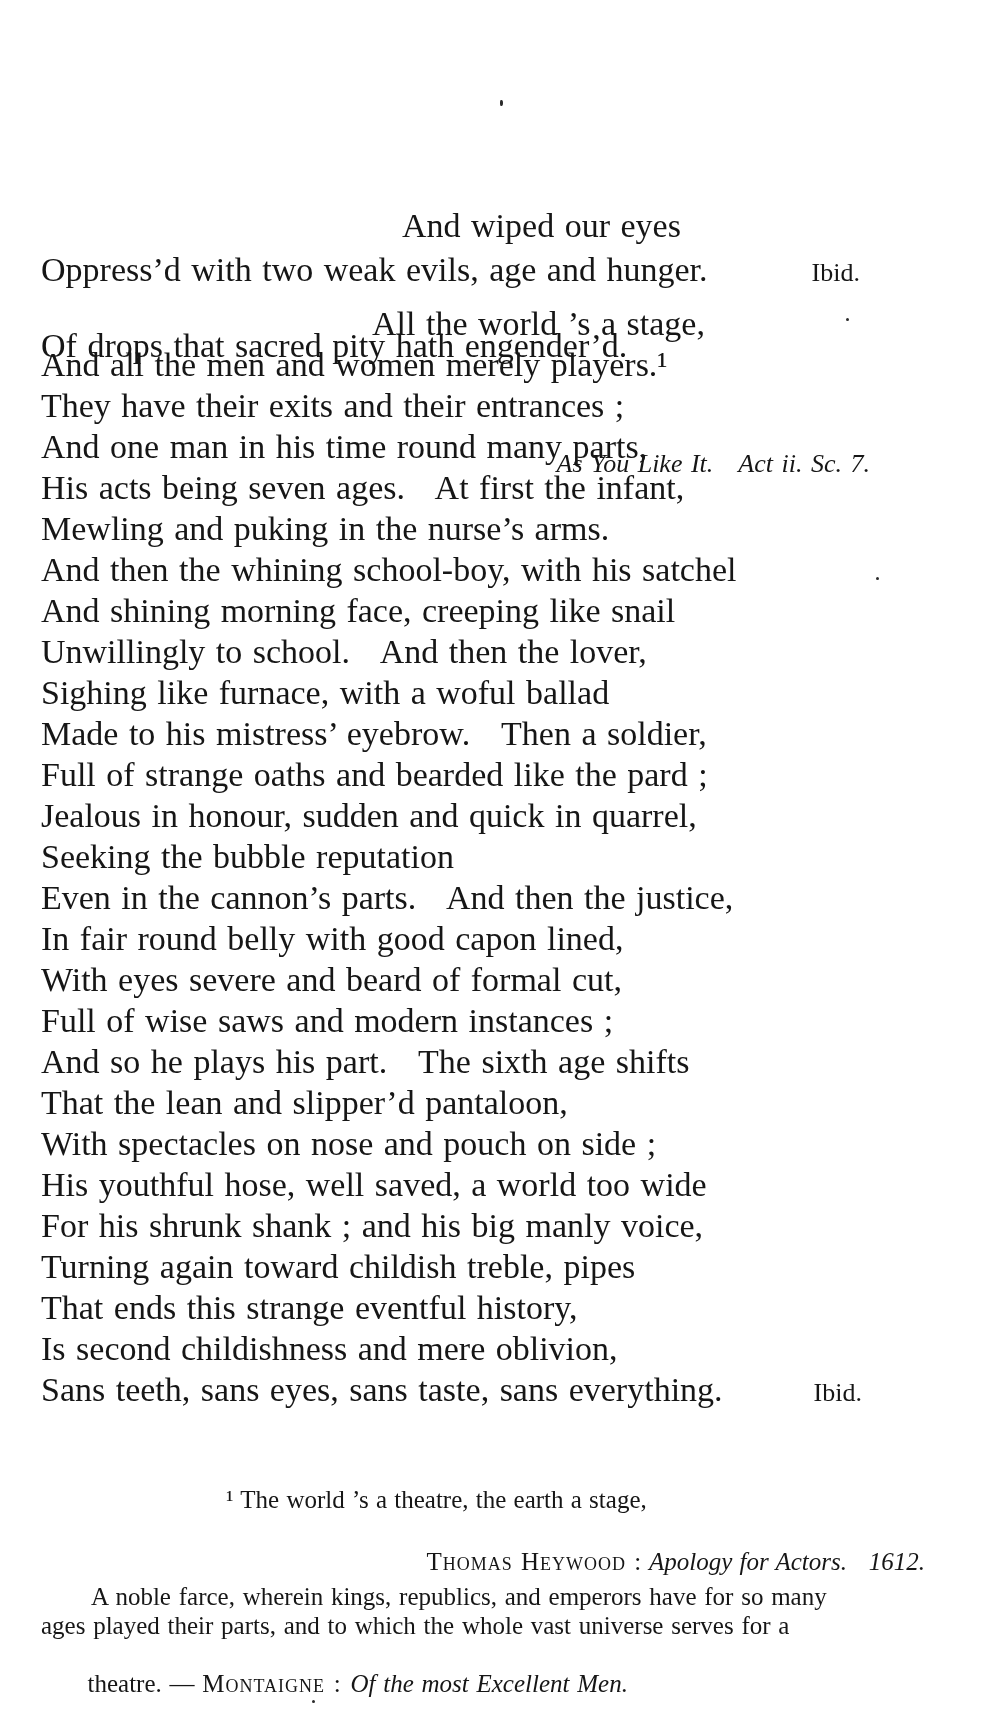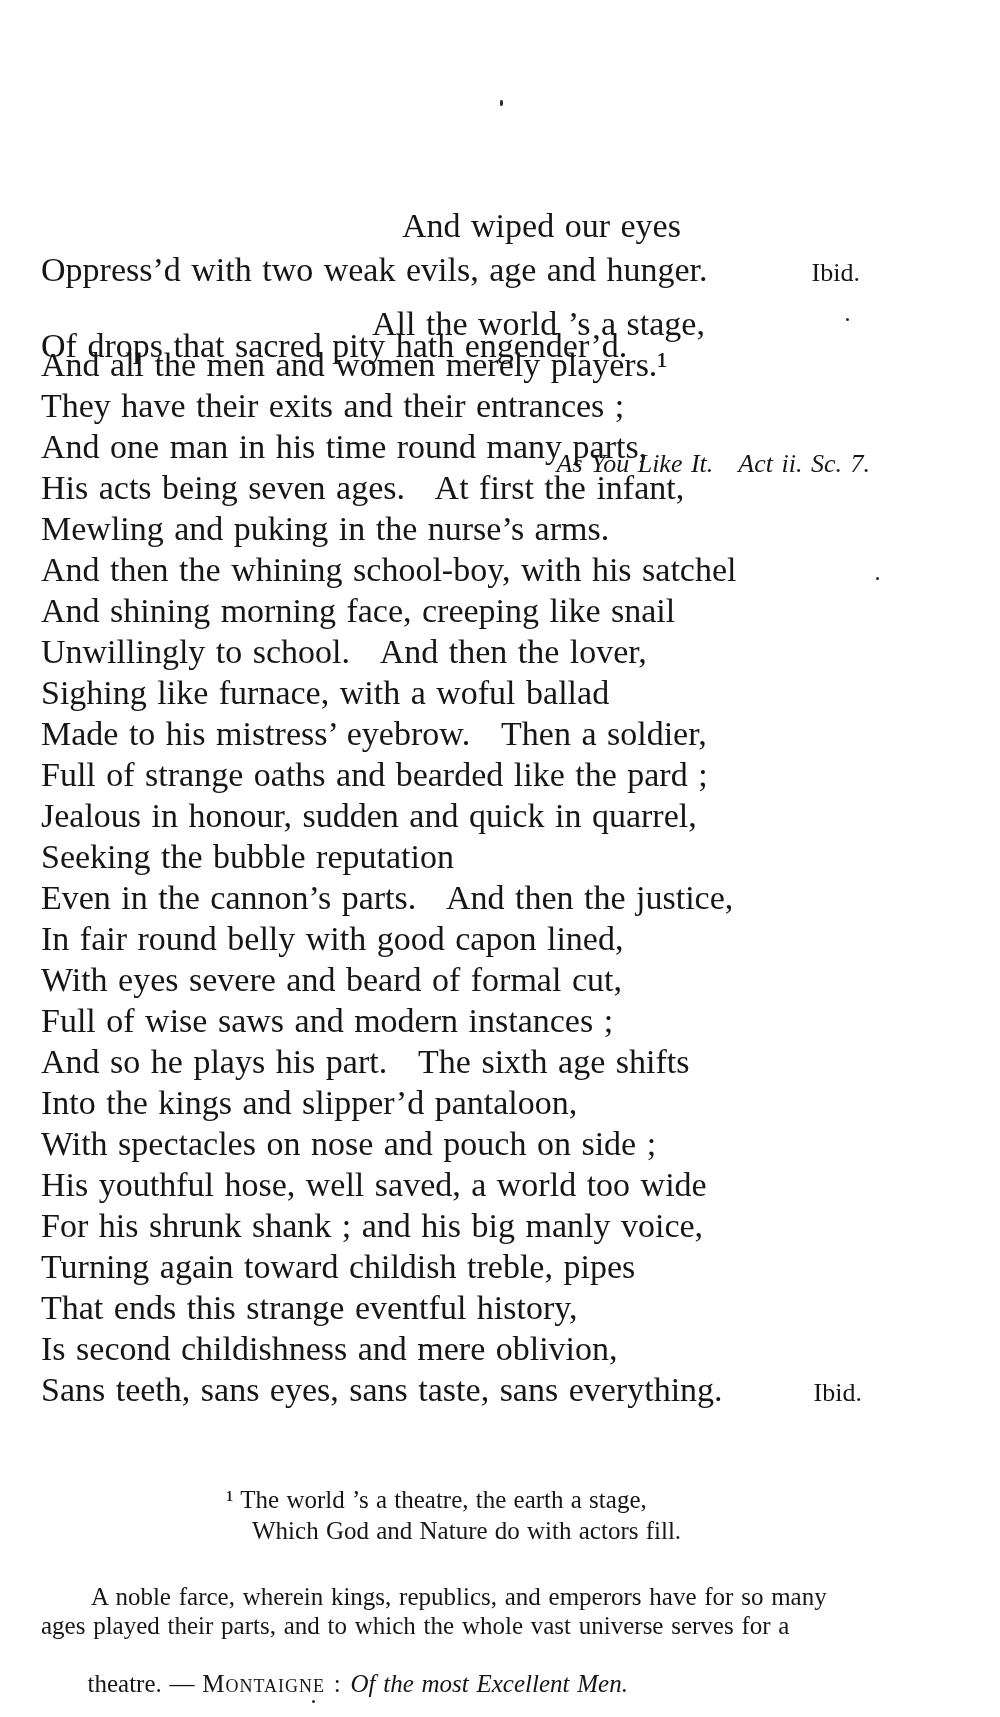--- a/index.html
+++ b/index.html
@@ -115,36 +115,38 @@
     <div class="poem-line">Sighing like furnace, with a woful ballad</div>
     <div class="poem-line">Made to his mistress’ eyebrow.   Then a soldier,</div>
     <div class="poem-line">Full of strange oaths and bearded like the pard ;</div>
     <div class="poem-line">Jealous in honour, sudden and quick in quarrel,</div>
     <div class="poem-line">Seeking the bubble reputation</div>
     <div class="poem-line">Even in the cannon’s parts.   And then the justice,</div>
     <div class="poem-line">In fair round belly with good capon lined,</div>
     <div class="poem-line">With eyes severe and beard of formal cut,</div>
     <div class="poem-line">Full of wise saws and modern instances ;</div>
     <div class="poem-line">And so he plays his part.   The sixth age shifts</div>
-    <div class="poem-line">Into the kings and slipper’d pantaloon,</div>
+    <div class="poem-line">That the lean and slipper’d pantaloon,</div>
     <div class="poem-line">With spectacles on nose and pouch on side ;</div>
     <div class="poem-line">His youthful hose, well saved, a world too wide</div>
     <div class="poem-line">For his shrunk shank ; and his big manly voice,</div>
     <div class="poem-line">Turning again toward childish treble, pipes</div>
     <div class="poem-line">That ends this strange eventful history,</div>
     <div class="poem-line">Is second childishness and mere oblivion,</div>
     <div class="poem-last-row">
       <span class="poem-line">Sans teeth, sans eyes, sans taste, sans everything.</span>
       <span class="ibid">Ibid.</span>
     </div>
   </div>
 
   <div class="footnote-quote">
     <div class="fn-line fn-q1">¹ The world ’s a theatre, the earth a stage,</div>
-    <div class="fn-line fn-q2">Which God and Nature do with actors fill.</div>
+    <div class="fn-line fn-attr">
+      <span class="smallcaps">Thomas Heywood :</span><span class="italic"> Apology for Actors.   1612.</span>
+    </div>
   </div>
 
   <div class="footnote-para">
     <div class="fn-line fn-p1">A noble farce, wherein kings, republics, and emperors have for so many</div>
     <div class="fn-line">ages played their parts, and to which the whole vast universe serves for a</div>
     <div class="fn-line">
       <span>theatre. — </span><span class="smallcaps">Montaigne : </span><span class="italic">Of the most Excellent Men.</span>
     </div>
   </div>
 

